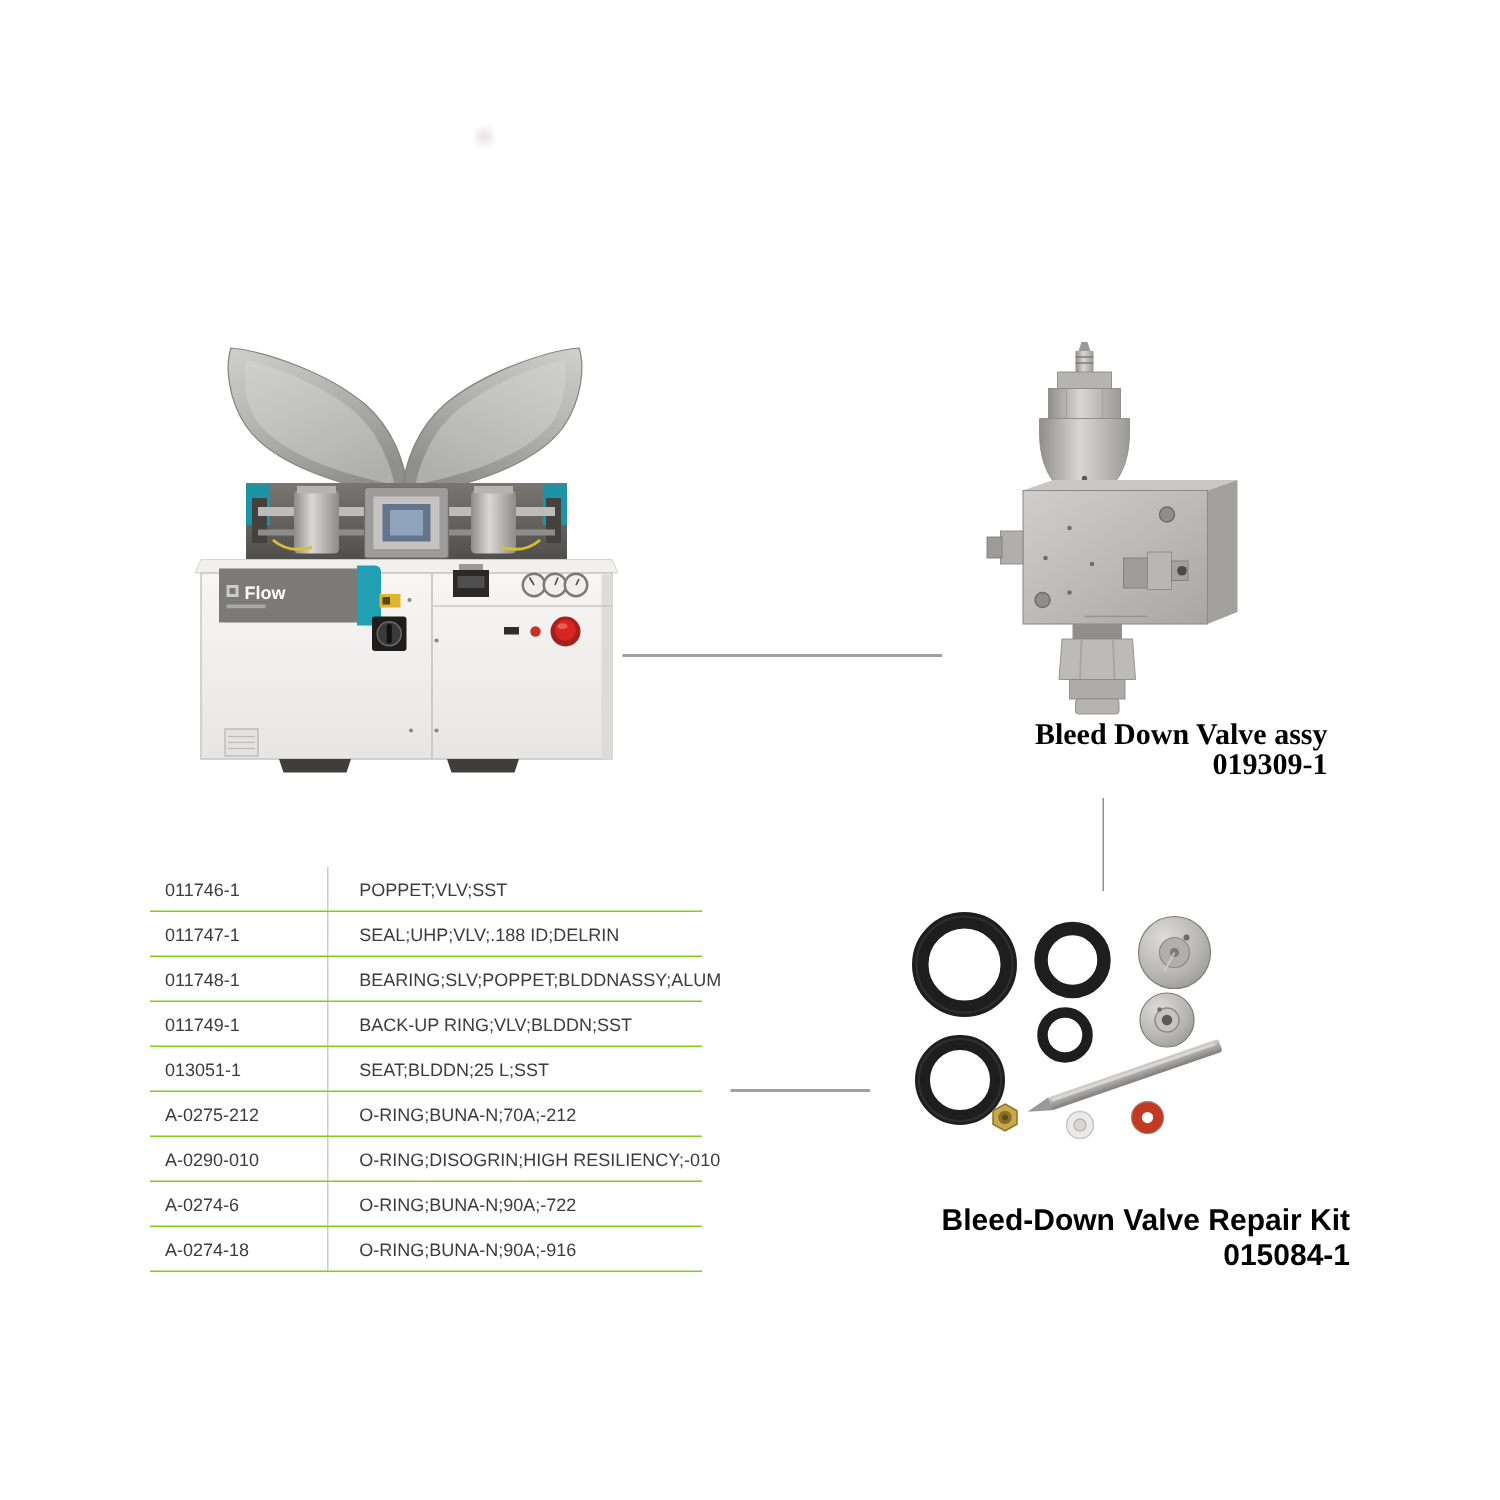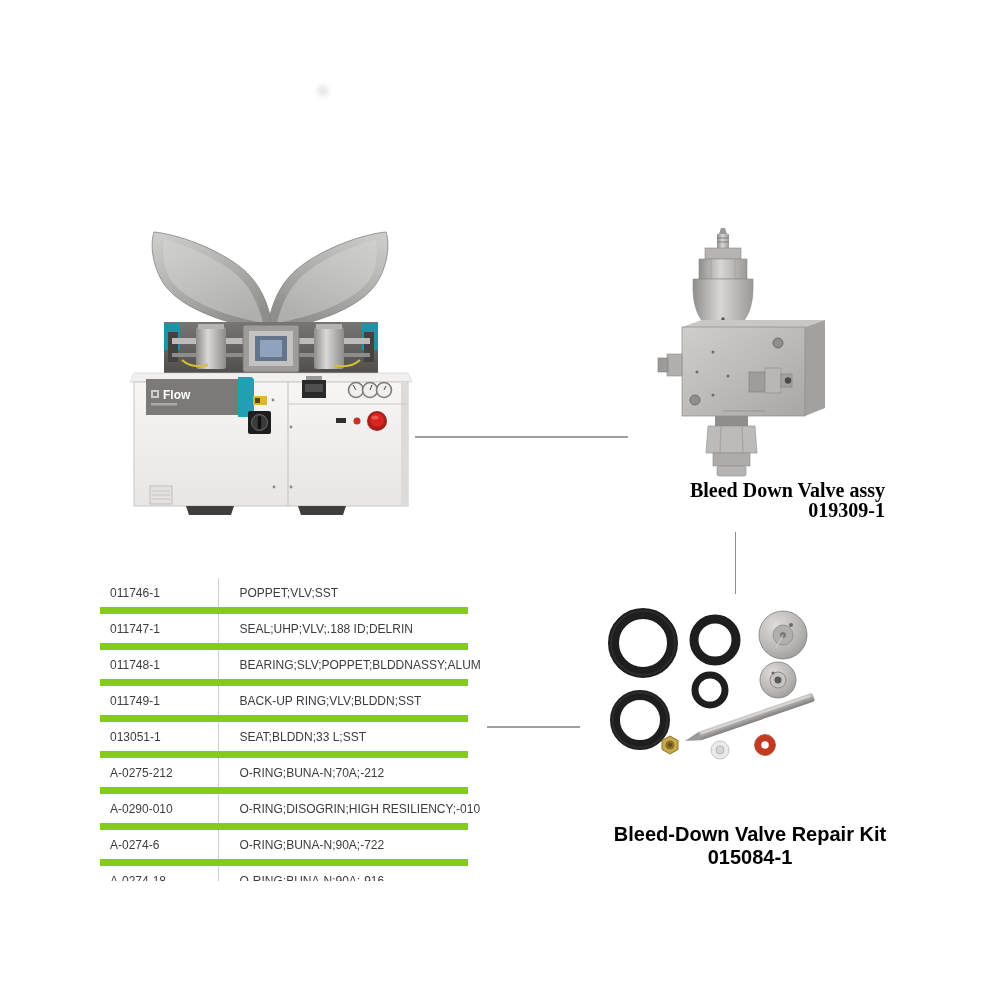--- a/index.html
+++ b/index.html
@@ -4,25 +4,25 @@
 <style>
   html,body { margin:0; padding:0; }
   body {
     width:1000px; height:1000px; position:relative; background:#ffffff;
     font-family:"Liberation Sans", sans-serif; overflow:hidden;
   }
   .abs { position:absolute; }
   .connector { background:#a0a0a0; }
   .label { font-weight:bold; color:#000; }
   #valve-label { left:565px; top:480px; width:320px; text-align:right; font-size:20px; line-height:20px;font-family:Liberation Serif, serif; }
-  #kit-label   { left:600px; top:803px; width:300px; text-align:center;  font-size:20px; line-height:23px;margin-top:20px; }
+  #kit-label   { left:600px; top:803px; width:300px; text-align:right;  font-size:20px; line-height:23px; }
   #table-clip  { left:100px; top:578px; width:380px; height:303px; overflow:hidden; }
   table.parts { border-collapse:collapse; table-layout:fixed; width:368px; }
   table.parts td {
-    height:29px; border-bottom:7px solid #84cc16; font-size:12px; color:#3b3b42;
+    height:29px; border-bottom:1px solid #84cc16; font-size:12px; color:#3b3b42;
     white-space:nowrap; padding:0 0 0 10px; overflow:visible; vertical-align:middle;
   }
   table.parts td.pn  { border-right:1px solid #cccccc; }
   table.parts td.desc{ padding-left:21px; }
   #speck { left:314px; top:82px; width:18px; height:18px;
     background: radial-gradient(circle, rgba(214,202,204,0.55) 0%, rgba(255,255,255,0) 70%); }
 </style>
 </head>
 <body>
 
@@ -311,21 +311,21 @@
           <td class="desc">BEARING;SLV;POPPET;BLDDNASSY;ALUM BRZ</td>
         </tr>
 
         <tr>
           <td class="pn">011749-1</td>
           <td class="desc">BACK-UP RING;VLV;BLDDN;SST</td>
         </tr>
 
         <tr>
           <td class="pn">013051-1</td>
-          <td class="desc">SEAT;BLDDN;33 L;SST</td>
+          <td class="desc">SEAT;BLDDN;25 L;SST</td>
         </tr>
 
         <tr>
           <td class="pn">A-0275-212</td>
           <td class="desc">O-RING;BUNA-N;70A;-212</td>
         </tr>
 
 
         <tr>
           <td class="pn">A-0290-010</td>

